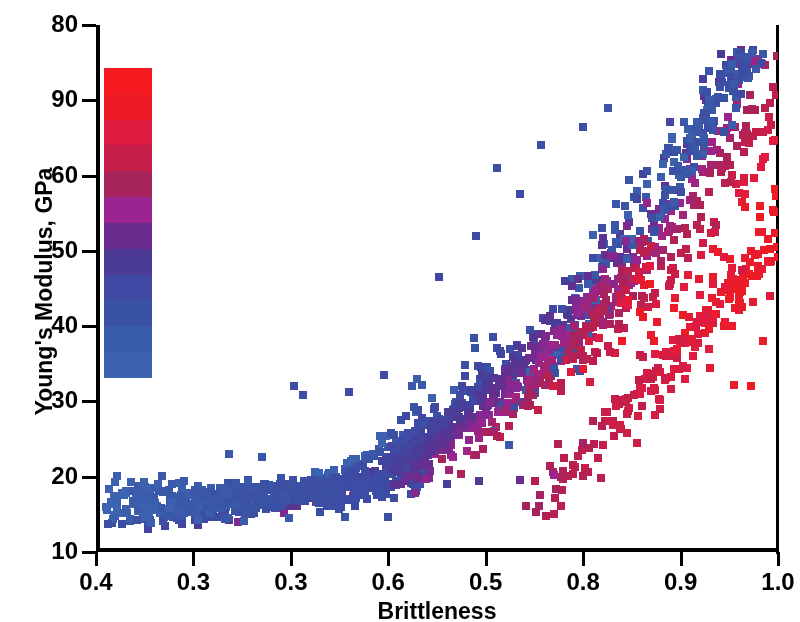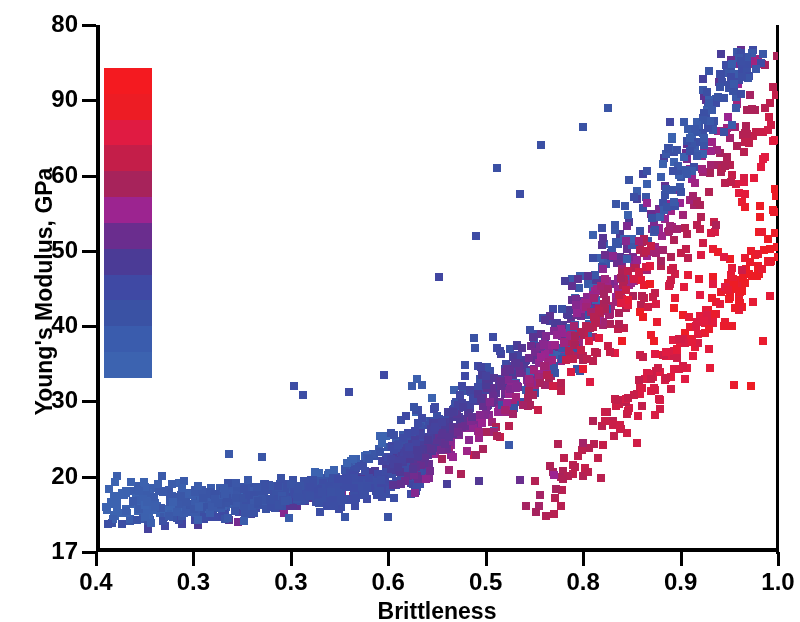--- a/index.html
+++ b/index.html
@@ -189,21 +189,21 @@
       <div class="ytick-label" style="top: 162.571px;">60</div>
       <div class="ytick" style="top: 249.857px;"></div>
       <div class="ytick-label" style="top: 237.857px;">50</div>
       <div class="ytick" style="top: 325.143px;"></div>
       <div class="ytick-label" style="top: 313.143px;">40</div>
       <div class="ytick" style="top: 400.429px;"></div>
       <div class="ytick-label" style="top: 388.429px;">30</div>
       <div class="ytick" style="top: 475.714px;"></div>
       <div class="ytick-label" style="top: 463.714px;">20</div>
       <div class="ytick" style="top: 551px;"></div>
-      <div class="ytick-label" style="top: 539px;">17</div>
+      <div class="ytick-label" style="top: 539px;">10</div>
     </div>
 
   <div id="x-ticks">
       <div class="xtick" style="left: 95px;"></div>
       <div class="xtick-label" style="left: 96px;">0.4</div>
       <div class="xtick" style="left: 192.429px;"></div>
       <div class="xtick-label" style="left: 193.429px;">0.3</div>
       <div class="xtick" style="left: 289.857px;"></div>
       <div class="xtick-label" style="left: 290.857px;">0.3</div>
       <div class="xtick" style="left: 387.286px;"></div>

